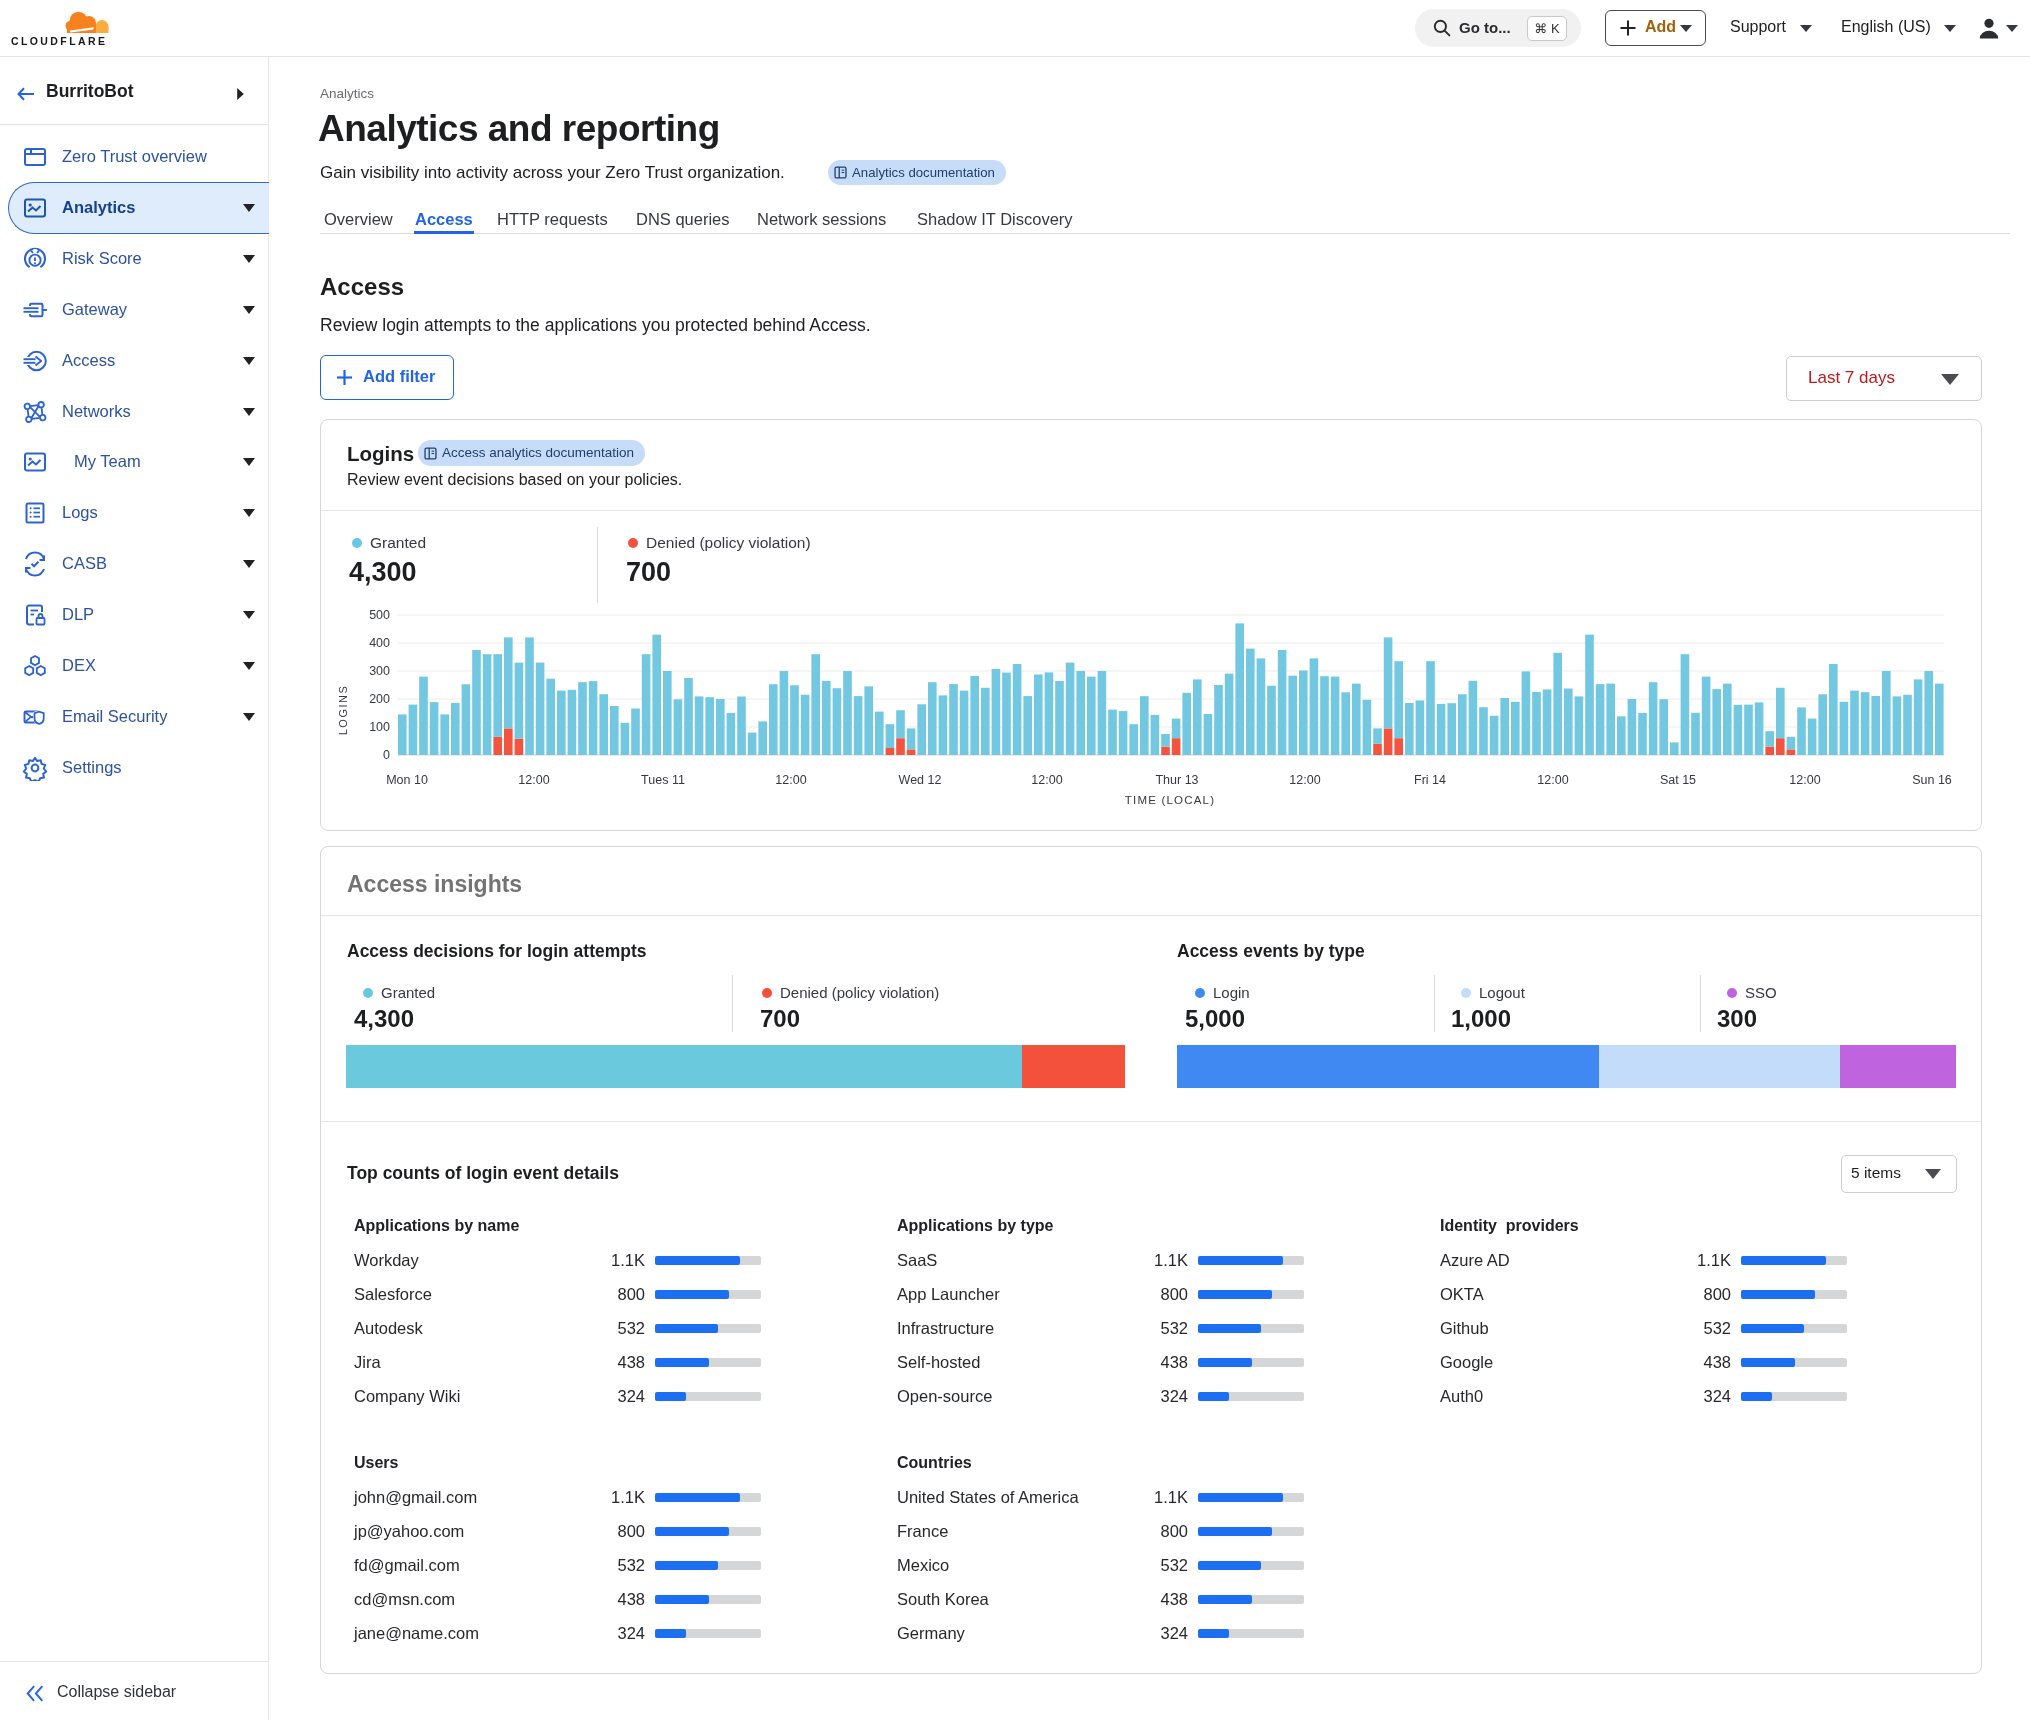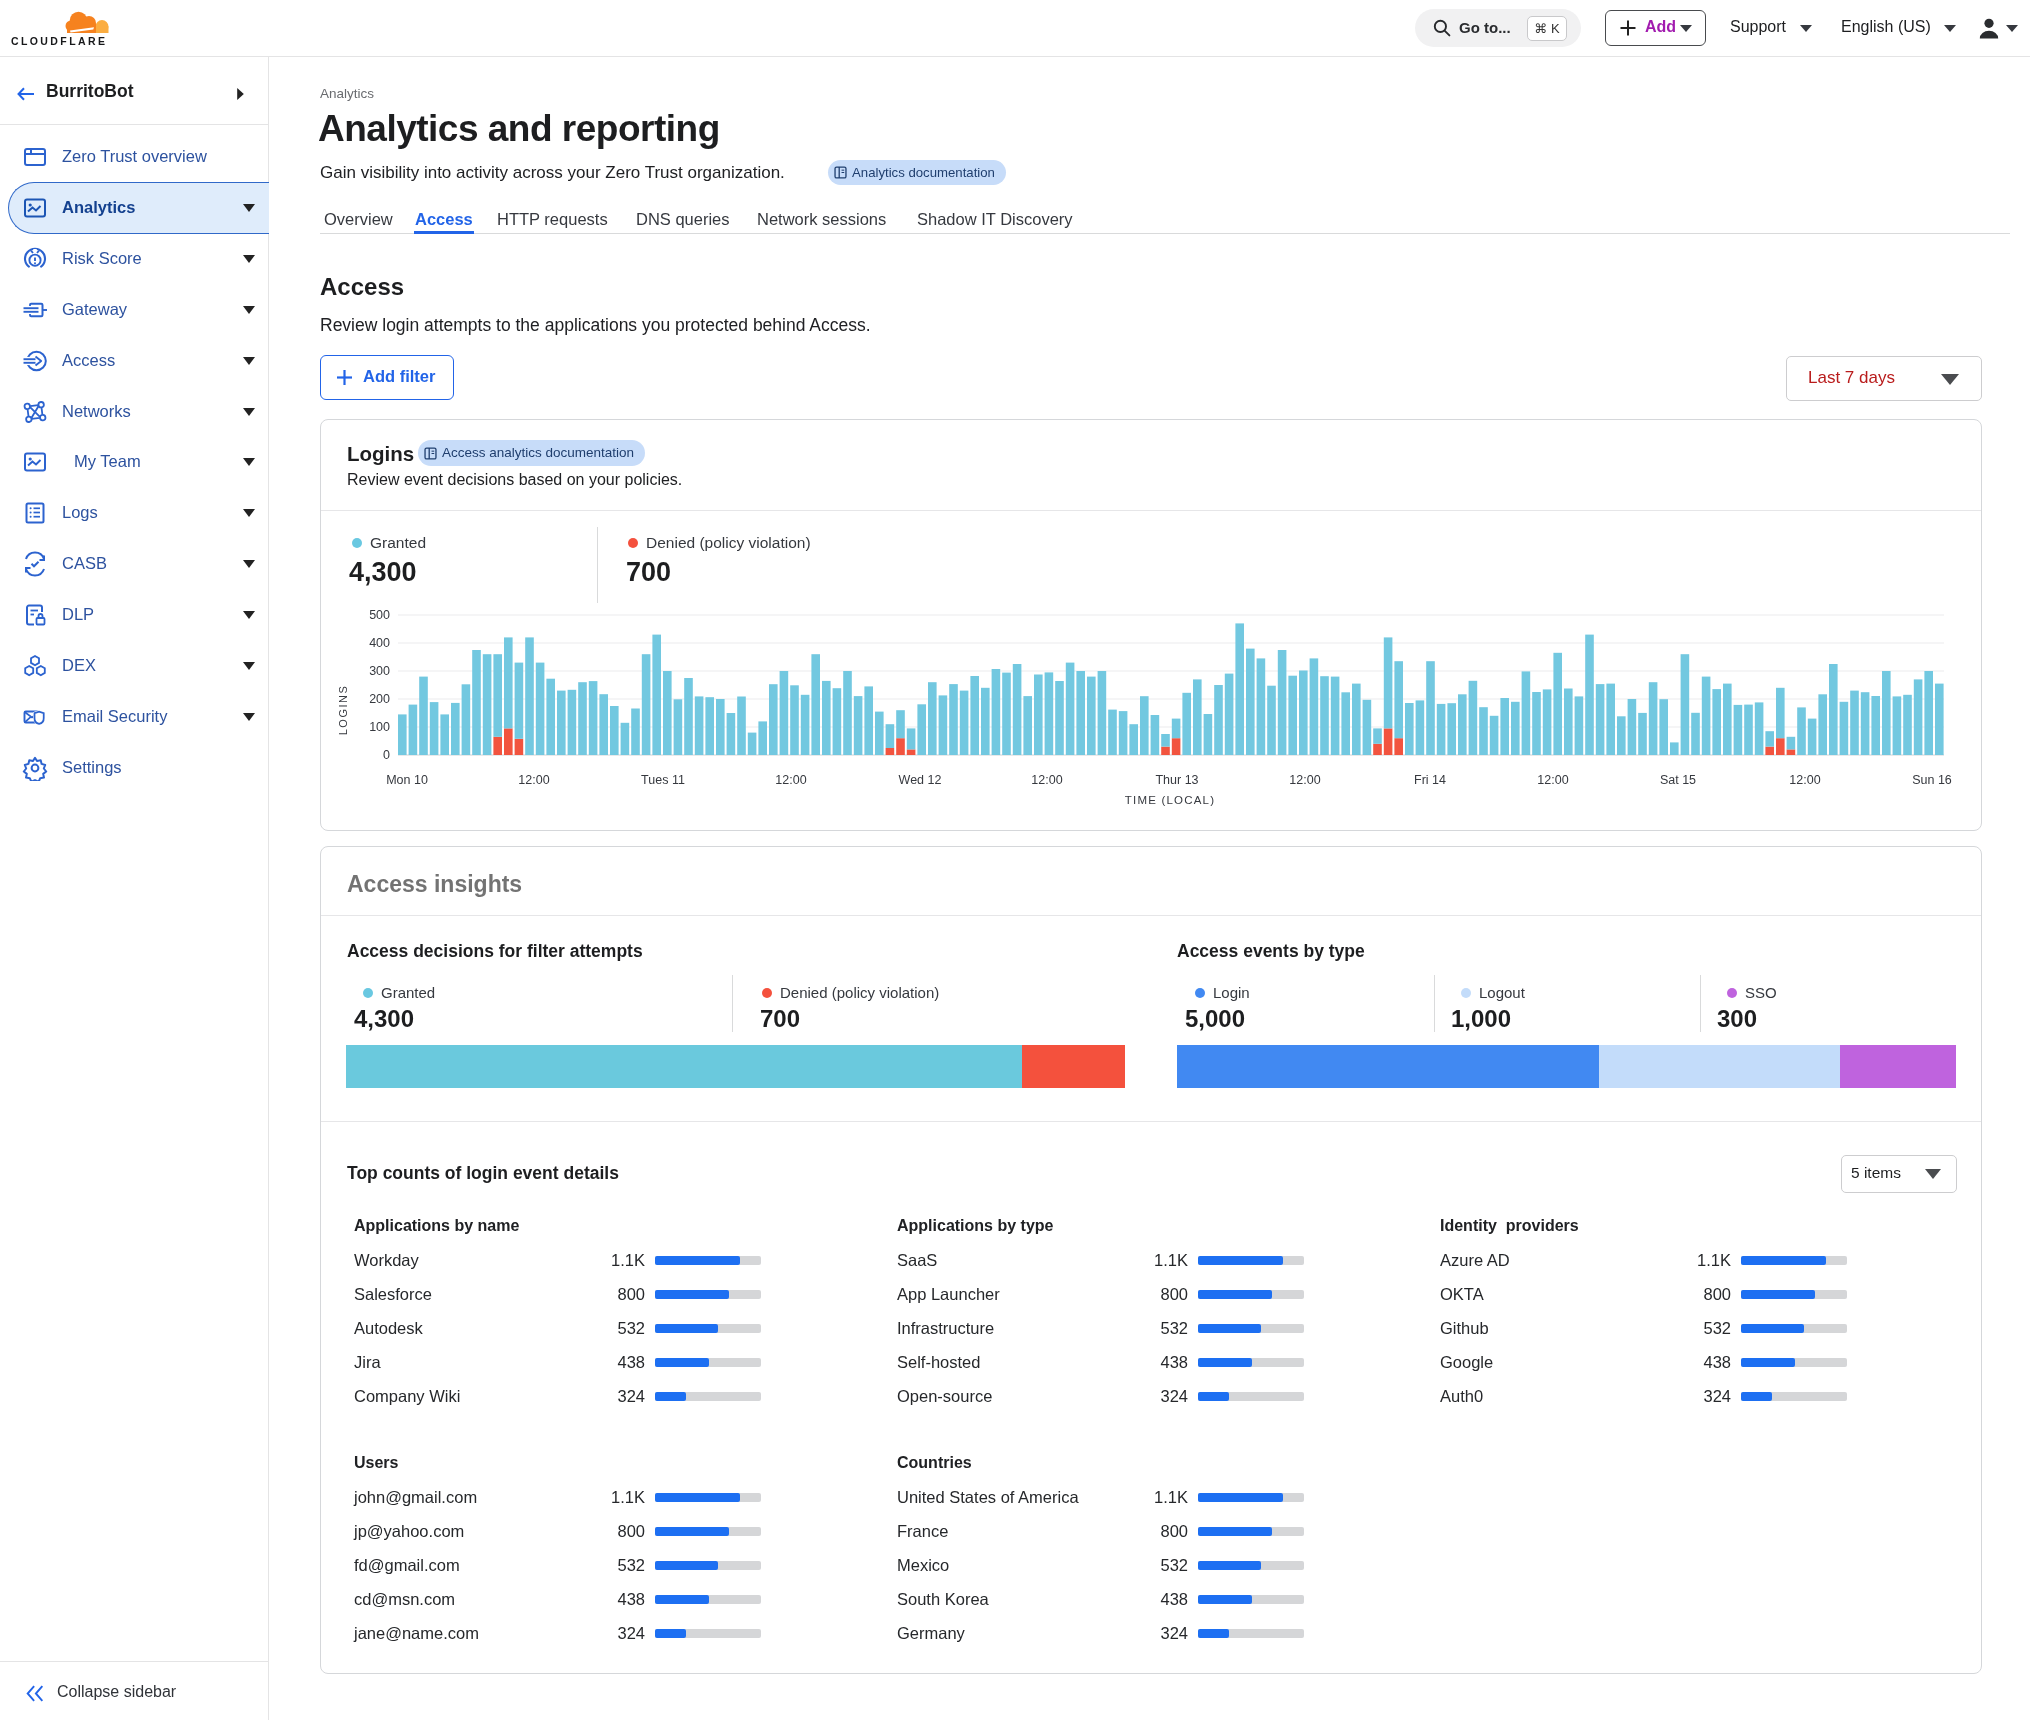--- a/index.html
+++ b/index.html
@@ -29,21 +29,21 @@
     <circle cx="8.4" cy="8.4" r="5.6" fill="none" stroke="#27292c" stroke-width="1.9"></circle>
     <line x1="12.8" y1="12.8" x2="17.4" y2="17.4" stroke="#27292c" stroke-width="1.9" stroke-linecap="round"></line>
   </svg>
 <div class="abs" style="left:1459px;top:19px;font-size:15px;font-weight:bold;color:#2a2c2f">Go to...</div>
 <div class="abs" style="left:1527px;top:16px;width:40px;height:25px;border:1px solid #c9c9cb;border-radius:5px;background:#fff;text-align:center;line-height:23px;font-size:13px;color:#333">⌘ K</div>
 <div class="abs" style="left:1605px;top:10px;width:101px;height:36px;border:1px solid #494b4e;border-radius:6px"></div>
 <svg class="abs" style="left:1619px;top:19px" width="18" height="18" viewBox="0 0 18 18">
     <line x1="9" y1="1.5" x2="9" y2="16.5" stroke="#222" stroke-width="2"></line>
     <line x1="1.5" y1="9" x2="16.5" y2="9" stroke="#222" stroke-width="2"></line>
   </svg>
-<div class="abs" style="left:1645px;top:18px;font-size:16px;font-weight:bold;color:#a21caf">Add</div>
+<div class="abs" style="left:1645px;top:18px;font-size:16px;font-weight:bold;color:#a16207">Add</div>
 <span class="caret abs" style="left:1680px;top:25px"></span>
 <div class="abs" style="left:1730px;top:18px;font-size:16px;color:#1d1e20">Support</div>
 <span class="caret abs" style="left:1800px;top:25px"></span>
 <div class="abs" style="left:1841px;top:18px;font-size:16px;color:#1d1e20">English (US)</div>
 <span class="caret abs" style="left:1944px;top:25px"></span>
 <svg class="abs" style="left:1976px;top:15px" width="26" height="26" viewBox="0 0 26 26">
     <circle cx="13" cy="8.3" r="4.6" fill="#2a2c2f"></circle>
     <path d="M3.8 23.5 a9.2 7.8 0 0 1 18.4 0 z" fill="#2a2c2f"></path>
   </svg>
 <span class="caret abs" style="left:2006px;top:25px"></span>
@@ -409,21 +409,21 @@
       <text x="1223" y="179">12:00</text>
 <text x="1348" y="179">Sat 15</text>
       <text x="1475" y="179">12:00</text>
 <text x="1602" y="179">Sun 16</text>
 <text x="840" y="199" font-size="11.5" letter-spacing="1.2">TIME (LOCAL)</text>
 </g>
 </svg>
 <div class="abs" style="left:320px;top:846px;width:1662px;height:828px;border:1px solid #d5d7da;border-radius:8px"></div>
 <div class="abs" style="left:347px;top:871px;font-size:23px;font-weight:bold;color:#737373">Access insights</div>
 <div class="abs" style="left:321px;top:915px;width:1660px;border-top:1px solid #e6e6e8"></div>
-<div class="abs" style="left:347px;top:941px;font-size:17.5px;font-weight:bold;color:#1d1e20">Access decisions for filter attempts</div>
+<div class="abs" style="left:347px;top:941px;font-size:17.5px;font-weight:bold;color:#1d1e20">Access decisions for login attempts</div>
 <div class="abs" style="left:363px;top:984px"><span class="dot" style="background:#69c8e1"></span><span style="font-size:15px;color:#36393f">Granted</span></div>
 <div class="abs" style="left:354px;top:1005px;font-size:24px;font-weight:bold;color:#1d1e20">4,300</div>
 <div class="abs" style="left:732px;top:975px;height:57px;border-left:1px solid #d9dadb"></div>
 <div class="abs" style="left:762px;top:984px"><span class="dot" style="background:#f4513d"></span><span style="font-size:15px;color:#36393f">Denied (policy violation)</span></div>
 <div class="abs" style="left:760px;top:1005px;font-size:24px;font-weight:bold;color:#1d1e20">700</div>
 <div class="abs" style="left:346px;top:1045px;width:676px;height:43px;background:#6ac9dd"></div>
 <div class="abs" style="left:1022px;top:1045px;width:103px;height:43px;background:#f4513d"></div>
 <div class="abs" style="left:1177px;top:941px;font-size:17.5px;font-weight:bold;color:#1d1e20">Access events by type</div>
 <div class="abs" style="left:1195px;top:984px"><span class="dot" style="background:#4189f2"></span><span style="font-size:15px;color:#36393f">Login</span></div>
 <div class="abs" style="left:1185px;top:1005px;font-size:24px;font-weight:bold;color:#1d1e20">5,000</div>

